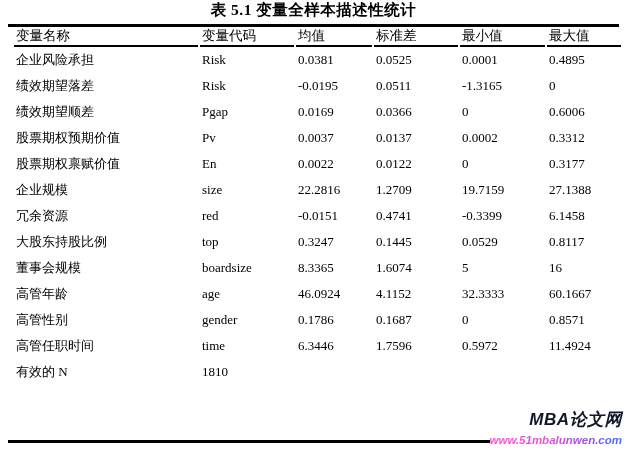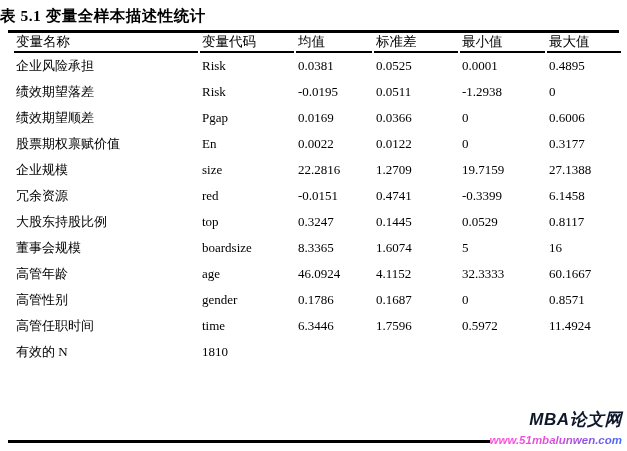--- a/index.html
+++ b/index.html
@@ -5,24 +5,24 @@
   html,body{margin:0;padding:0;}
   .page{
     position:relative;
     width:627px;height:451px;
     background:#ffffff;
     font-family:"Liberation Serif","DejaVu Serif",serif;
     color:#000;
     overflow:hidden;
   }
   .doc-title{
-    text-align:left;
+    text-align:center;
     font-weight:bold;
     font-size:15.5px;
-    padding-top:6px;
+    padding-top:0;
     height:24px;
     letter-spacing:0.5px;
   }
   .top-rule{
     margin:0 8px;
     height:3px;
     background:#000;
   }
   table.stats{
     margin:0 12px;
@@ -116,30 +116,38 @@
           <td>0.0381</td>
           <td>0.0525</td>
           <td>0.0001</td>
           <td>0.4895</td>
         </tr>
         <tr>
           <td>绩效期望落差</td>
           <td>Risk</td>
           <td>-0.0195</td>
           <td>0.0511</td>
-          <td>-1.2938</td>
+          <td>-1.3165</td>
           <td>0</td>
         </tr>
         <tr>
           <td>绩效期望顺差</td>
           <td>Pgap</td>
           <td>0.0169</td>
           <td>0.0366</td>
           <td>0</td>
           <td>0.6006</td>
+        </tr>
+        <tr>
+          <td>股票期权预期价值</td>
+          <td>Pv</td>
+          <td>0.0037</td>
+          <td>0.0137</td>
+          <td>0.0002</td>
+          <td>0.3312</td>
         </tr>
         <tr>
           <td>股票期权禀赋价值</td>
           <td>En</td>
           <td>0.0022</td>
           <td>0.0122</td>
           <td>0</td>
           <td>0.3177</td>
         </tr>
         <tr>

